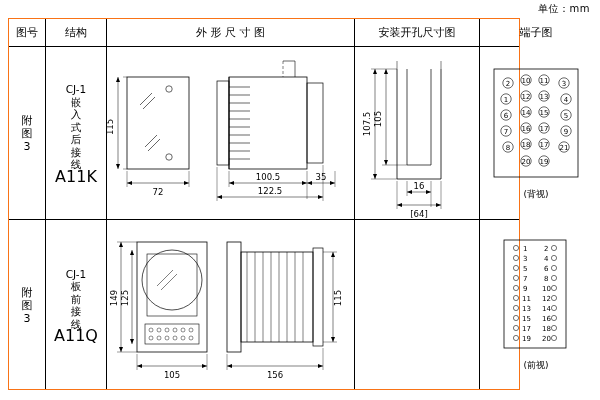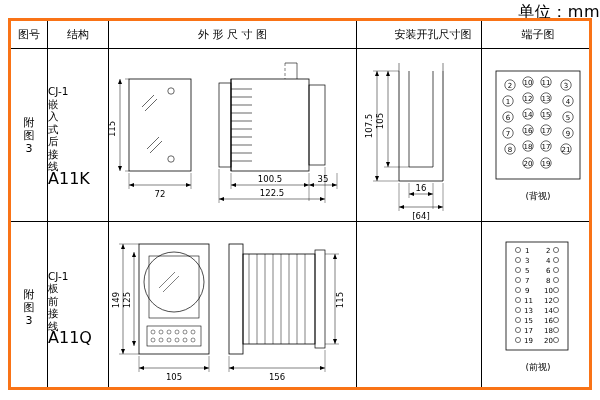--- a/index.html
+++ b/index.html
@@ -15,32 +15,32 @@
     overflow: hidden;
   }
   .page {
     position: relative;
     width: 600px;
     height: 400px;
   }
   .unit-label {
     position: absolute;
     top: 2px;
-    right: 0;
-    font-size: 16px;
+    right: 10px;
+    font-size: 10px;
     letter-spacing: 0.5px;
     text-align: center;
   }
   .table {
     position: absolute;
     left: 8px;
     top: 18px;
-    width: 584px;
+    width: 512px;
     height: 372px;
-    border: 3px solid #f97316;
+    border: 1px solid #f97316;
     box-sizing: border-box;
   }
   
   .vline {
     position: absolute;
     top: 0;
     bottom: 0;
     width: 1px;
     background: #000;
   }
@@ -73,20 +73,21 @@
     font-size: 11px;
     line-height: 13px;
     height: 100%;
     width: 100%;
     text-align: center;
   }
   .vtext span { display: block; }
   .struct {
     display: flex;
     flex-direction: column;
+    align-items: center;
     justify-content: center;
     height: 100%;
     font-size: 10.5px;
     line-height: 12.5px;
   }
   .struct .code { font-size: 16px; }
   .struct .mid span { display: block; }
   svg { display: block; }
   .dwg { position: absolute; }
   text { font-family: "DejaVu Sans", "Liberation Sans", sans-serif; }
@@ -104,21 +105,21 @@
     <div class="vline" style="left:97px;"></div>
     <div class="vline" style="left:345px;"></div>
     <div class="vline" style="left:470px;"></div>
 
     <div class="hline" style="top:27px;"></div>
     <div class="hline" style="top:200px;"></div>
 
     <div class="hdr" style="left:0;width:36px;">图号</div>
     <div class="hdr" style="left:37px;width:60px;">结构</div>
     <div class="hdr" style="left:98px;width:247px;">外 形 尺 寸 图</div>
-    <div class="hdr" style="left:360px;width:124px;">安装开孔尺寸图</div>
+    <div class="hdr" style="left:346px;width:124px;">安装开孔尺寸图</div>
     <div class="hdr" style="left:471px;width:112px;">端子图</div>
 
     <div class="cell" style="left:0;top:28px;width:36px;height:172px;">
       <div class="vtext">
         <span>附</span>
         <span>图</span>
         <span>3</span>
       </div>
     </div>
 

